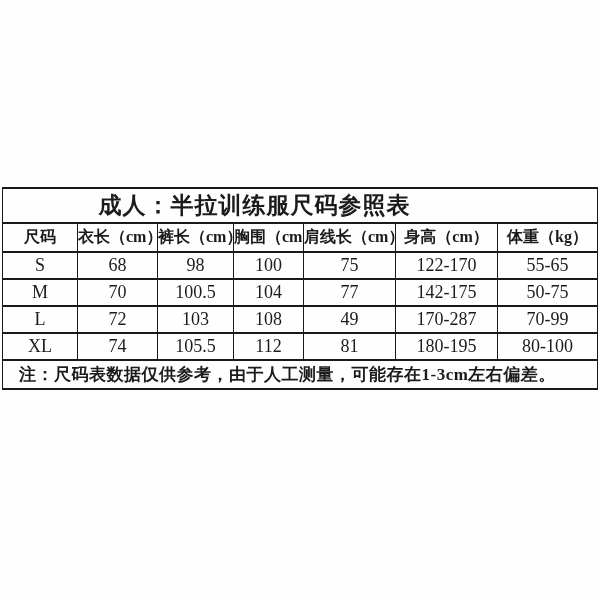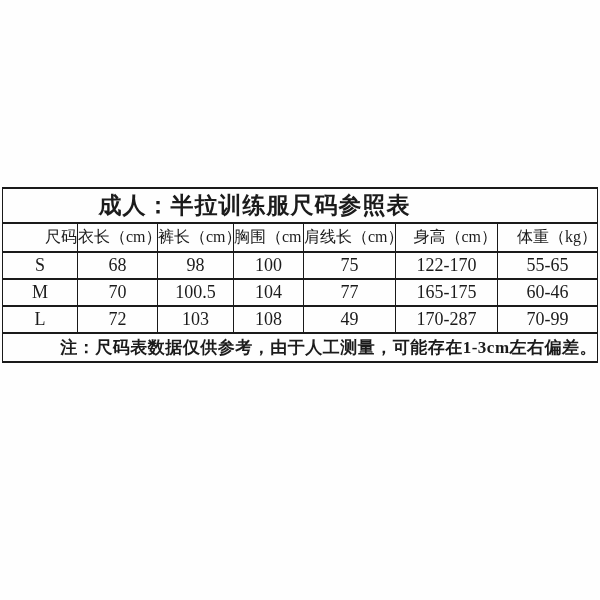--- a/index.html
+++ b/index.html
@@ -39,33 +39,32 @@
   tr.row-title td {
     height: 33px;
     font-size: 23px;
     font-weight: bold;
     letter-spacing: 1px;
     padding-right: 91px; 
   }
   tr.row-header th {
     height: 27px;
     font-size: 16px;
-    font-weight: normal;
-    text-align: right;
+    font-weight: bold;
   }
   tr.row-data td {
     height: 25px;
     font-size: 18px;
   }
   tr.row-note td {
     height: 27px;
     font-size: 17px;
     font-weight: bold;
-    text-align: right;
-    padding-left: 8px;
+    text-align: left;
+    padding-left: 16px;
     letter-spacing: 0.5px;
   }
 </style>
 </head>
 <body>
 
 <div class="page">
   <table class="size-table">
     <colgroup>
       <col style="width:75px">
@@ -97,30 +96,39 @@
         <td>75</td>
         <td>122-170</td>
         <td>55-65</td>
       </tr>
       <tr class="row-data">
         <td>M</td>
         <td>70</td>
         <td>100.5</td>
         <td>104</td>
         <td>77</td>
-        <td>165-175</td>
-        <td>60-46</td>
+        <td>142-175</td>
+        <td>50-75</td>
       </tr>
       <tr class="row-data">
         <td>L</td>
         <td>72</td>
         <td>103</td>
         <td>108</td>
         <td>49</td>
         <td>170-287</td>
         <td>70-99</td>
       </tr>
+      <tr class="row-data">
+        <td>XL</td>
+        <td>74</td>
+        <td>105.5</td>
+        <td>112</td>
+        <td>81</td>
+        <td>180-195</td>
+        <td>80-100</td>
+      </tr>
       <tr class="row-note">
         <td colspan="7">注：尺码表数据仅供参考，由于人工测量，可能存在1-3cm左右偏差。</td>
       </tr>
     </tbody>
   </table>
 </div>
 
 </body></html>

